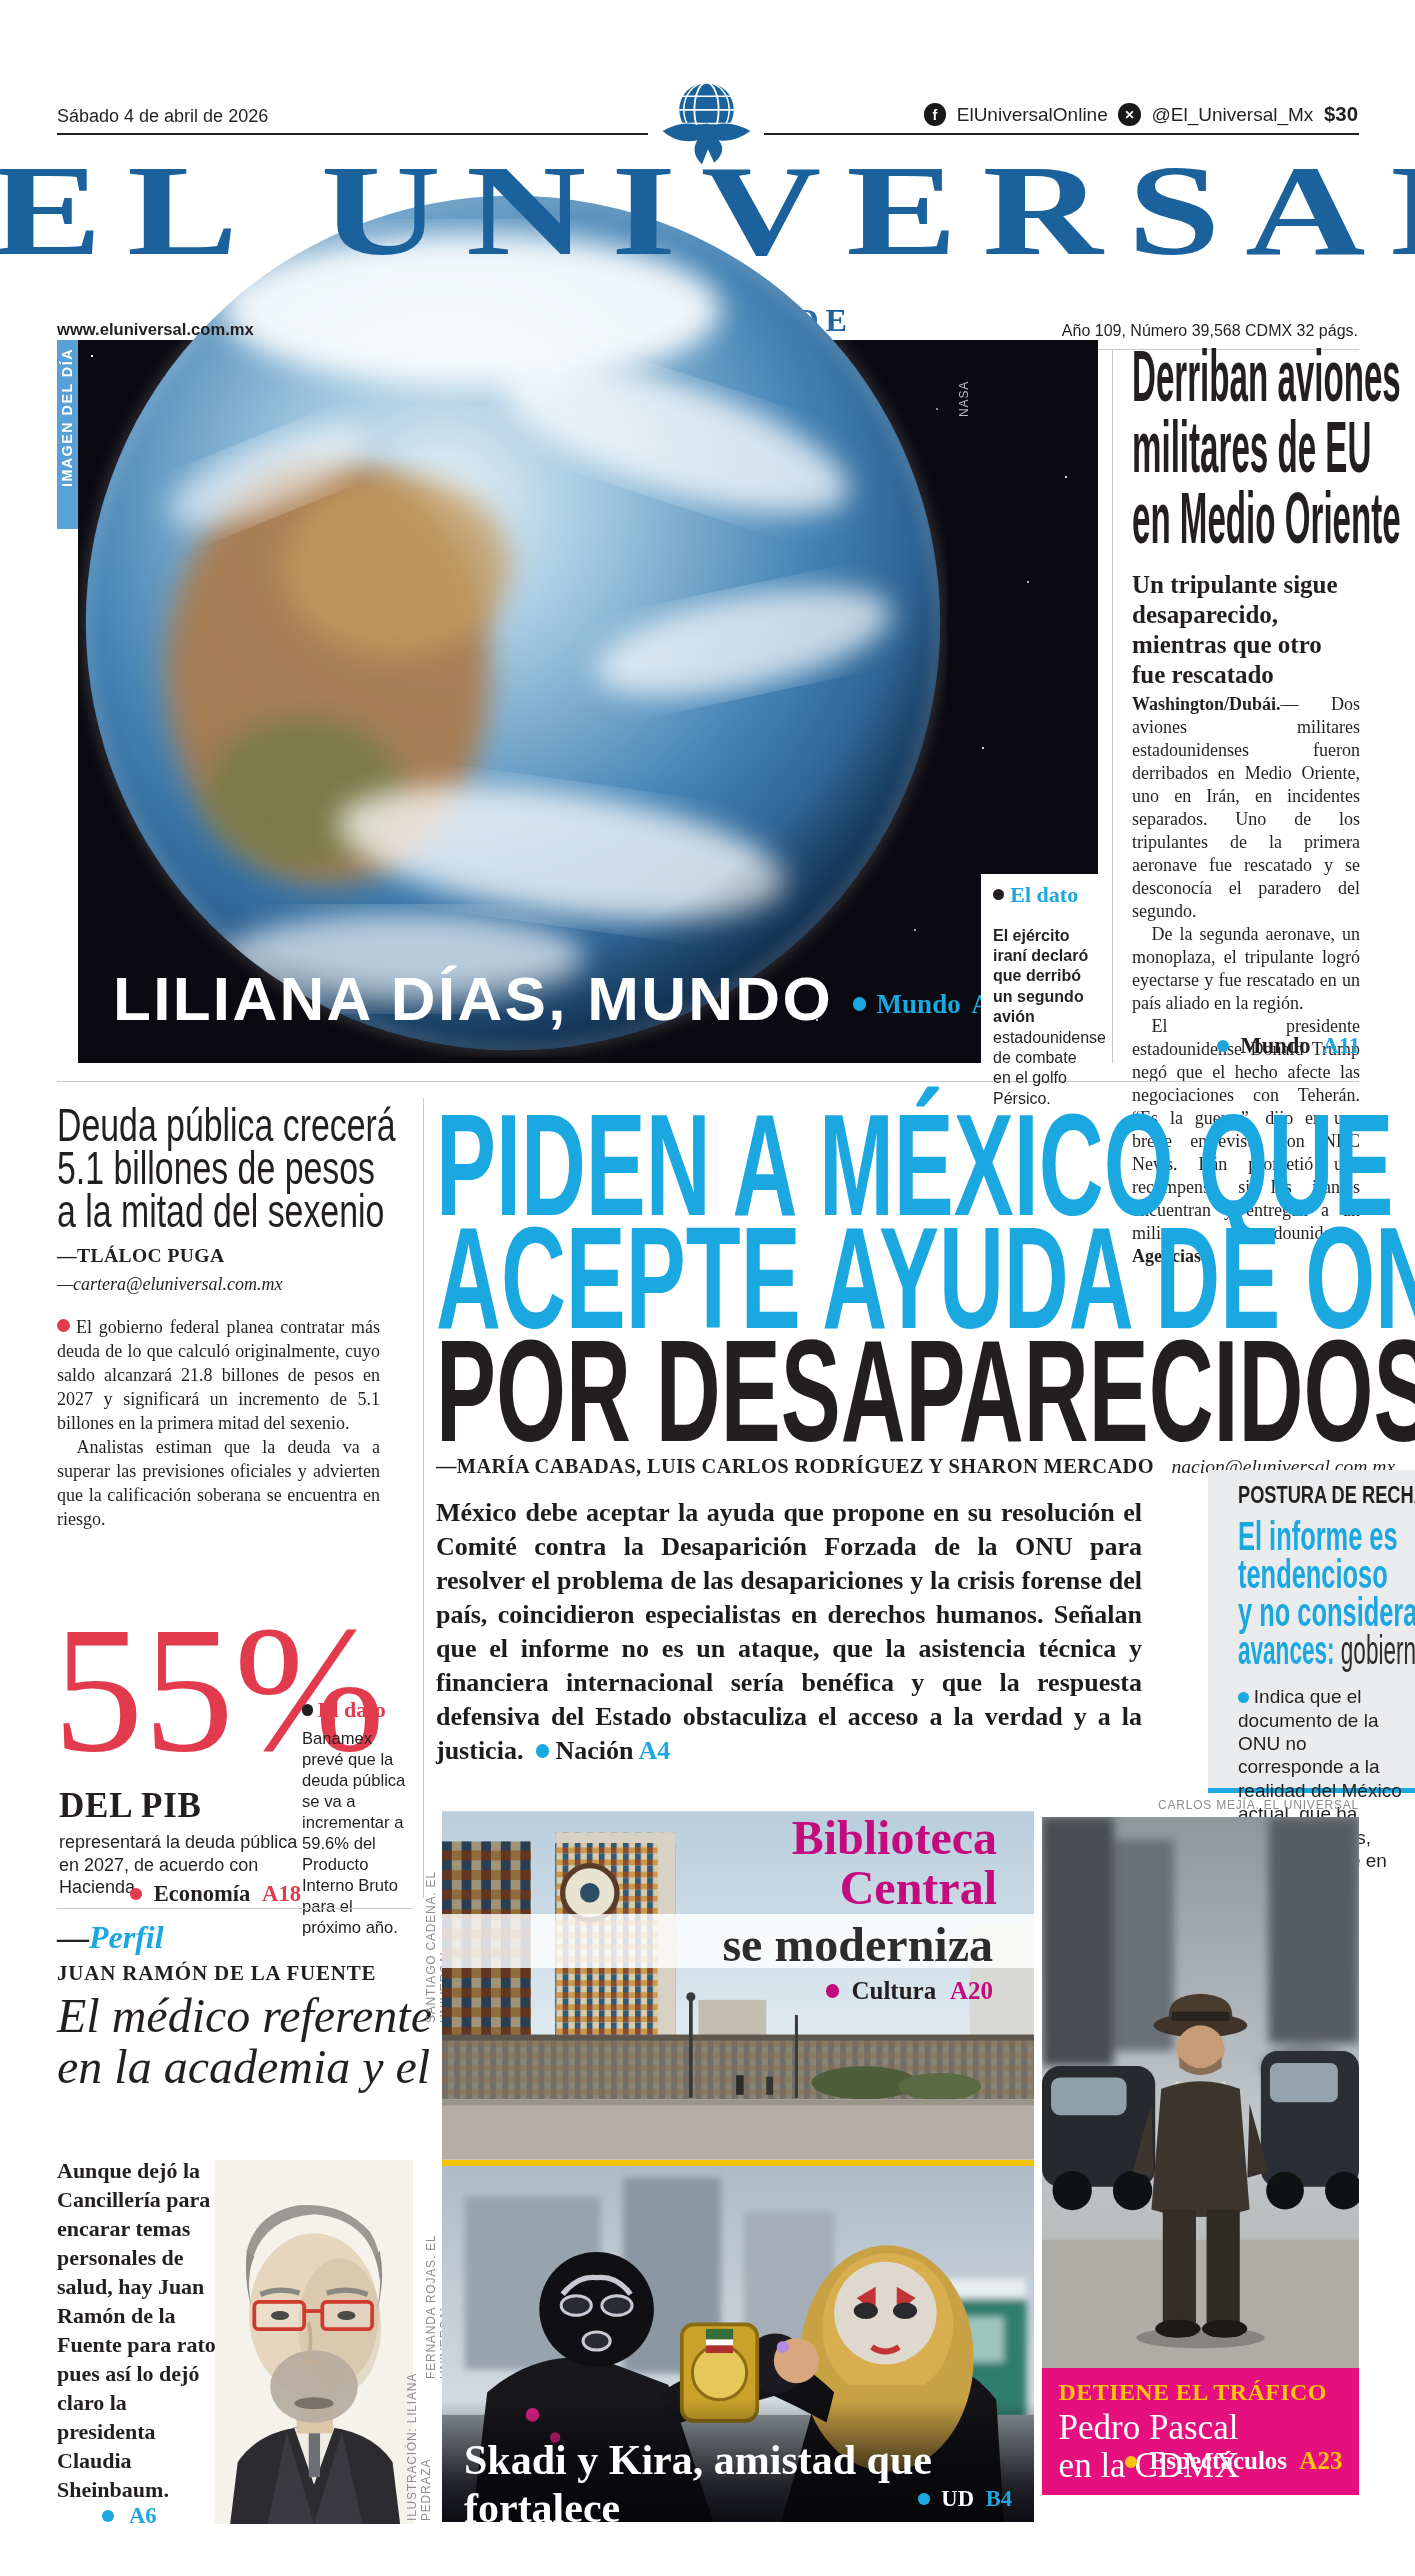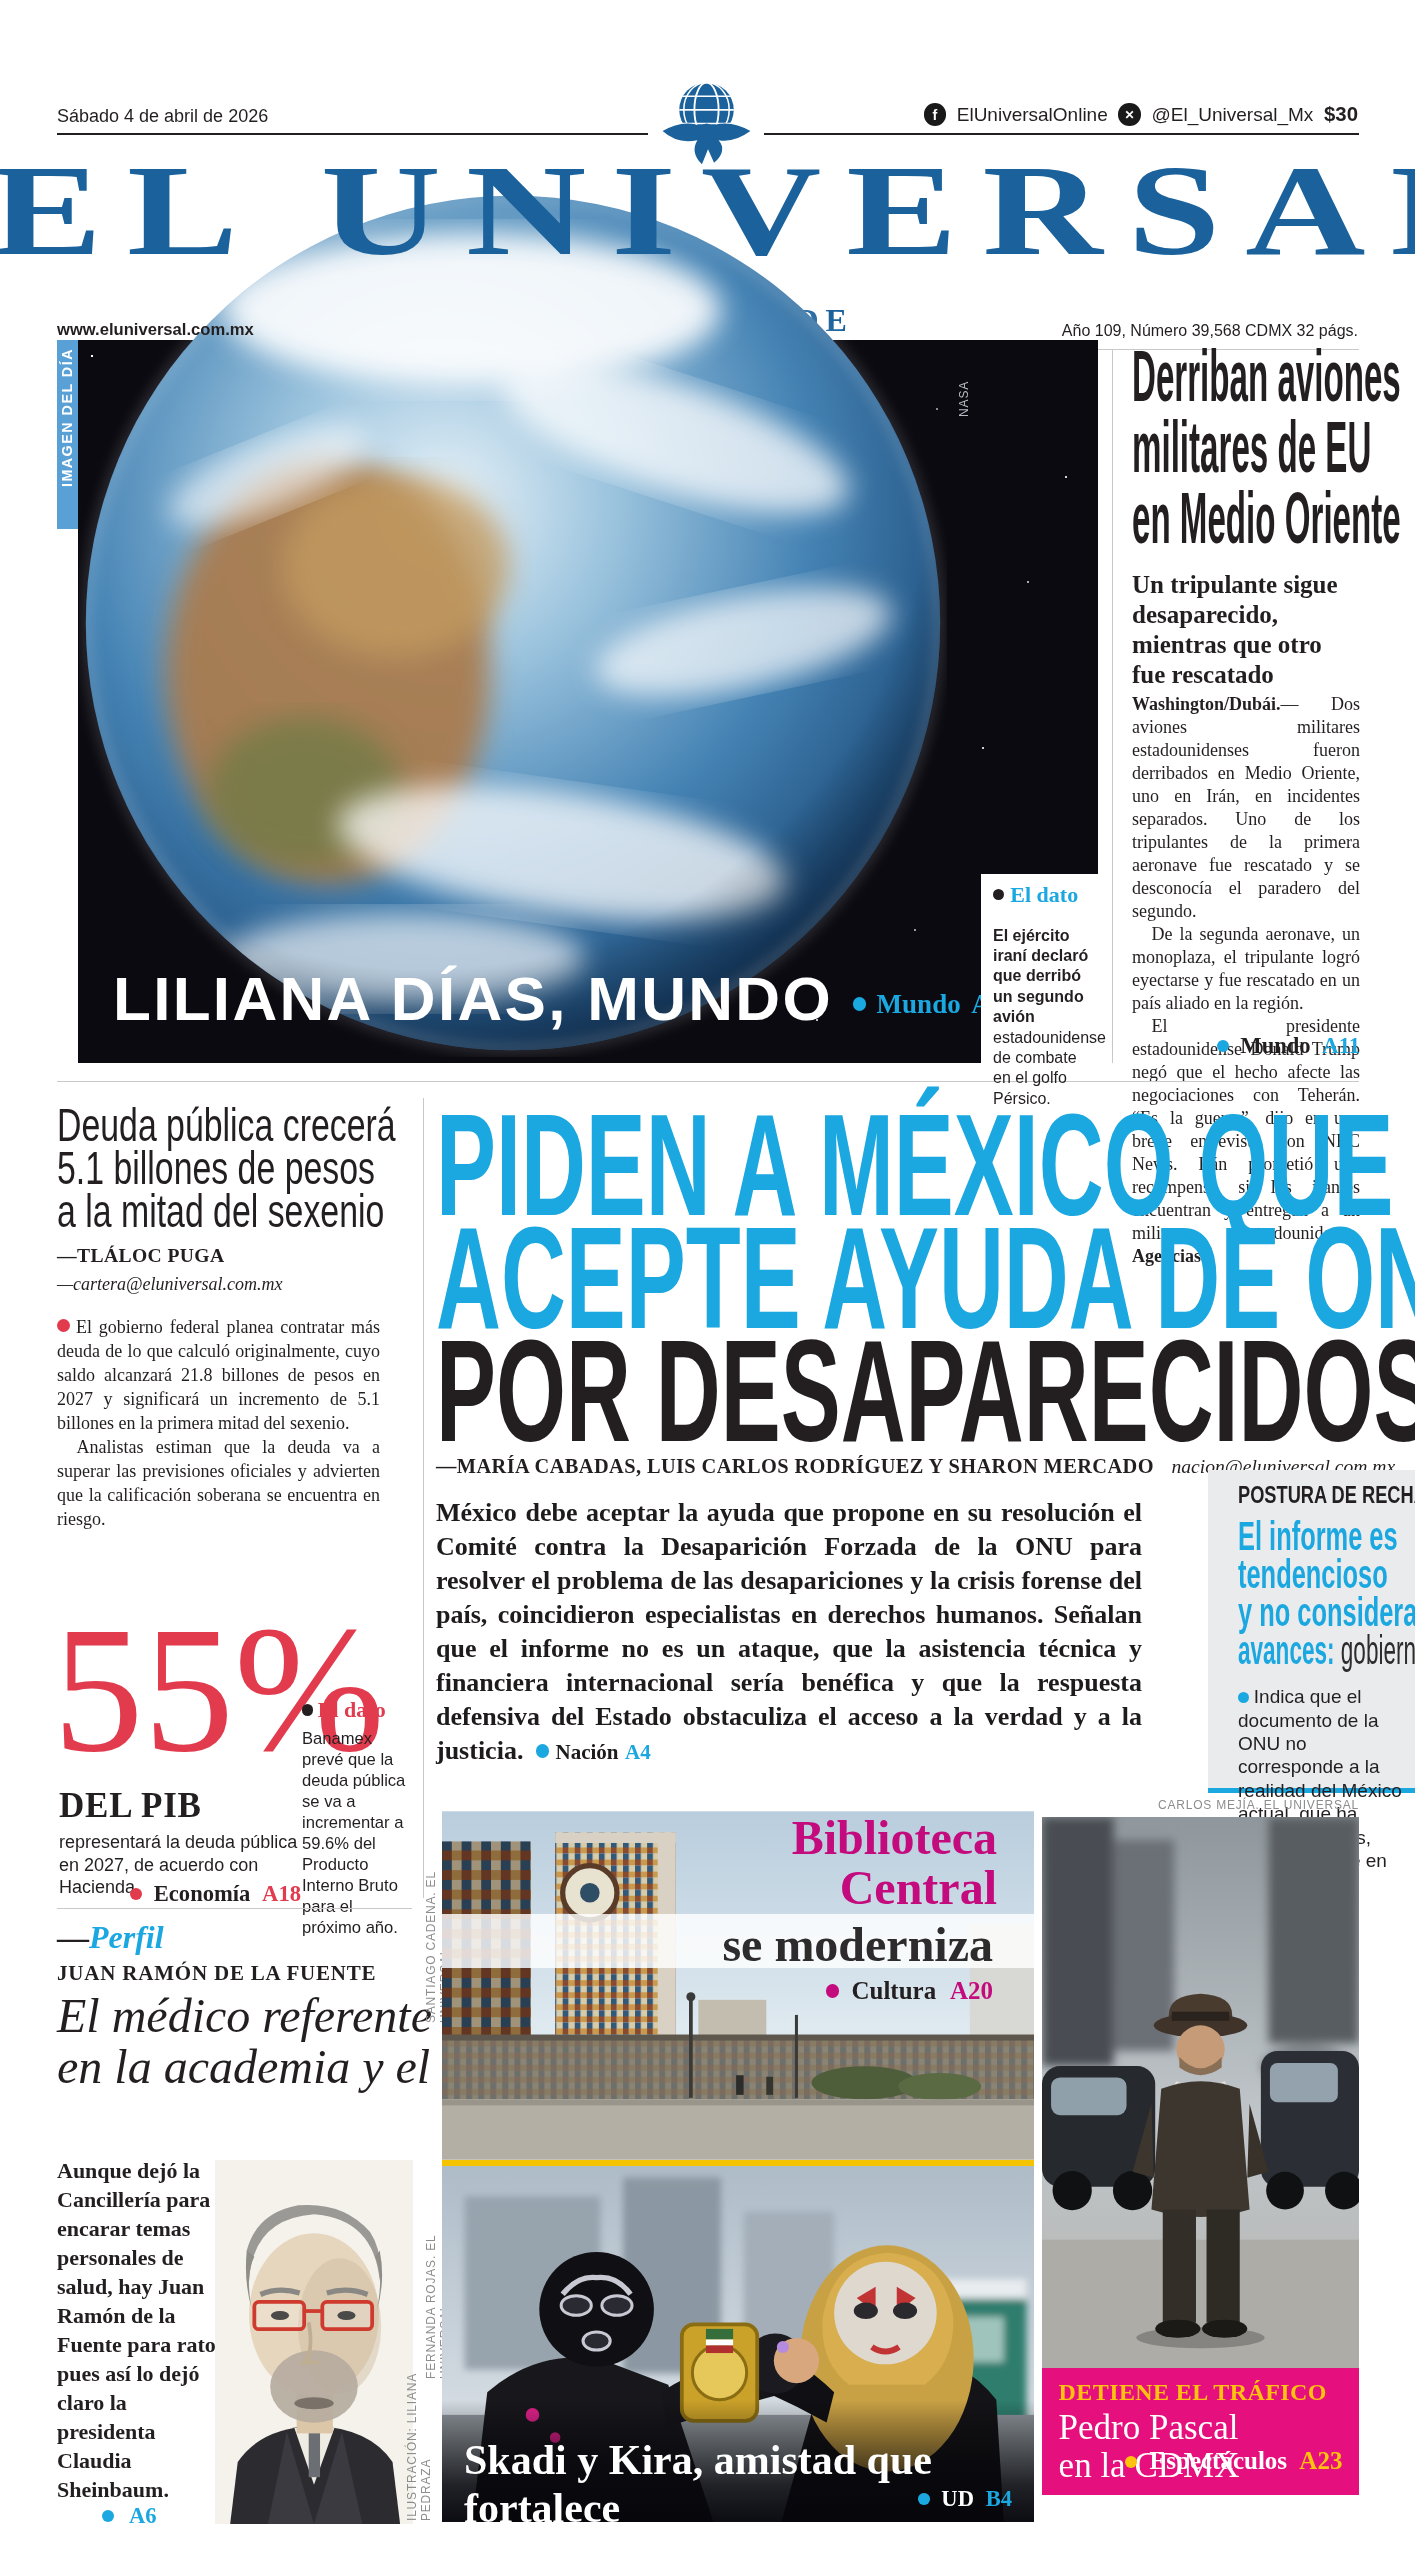--- a/index.html
+++ b/index.html
@@ -59,21 +59,21 @@
   .wa-body{top:693px;font-size:18px;line-height:23px;width:228px;}
   .wa-body p{margin:0;}
   .wa-body p+p{text-indent:19.6px;}
   .wa-foot{top:1033px;width:228px;text-align:right;font-weight:bold;font-size:22.6px;}
   
   .mh{left:436px;font-family:"Liberation Sans",sans-serif;font-weight:bold;font-size:145px;line-height:1;}
   .mh .cx{transform:scaleX(.62);}
   .byline-main{left:436px;top:1455px;font-weight:bold;font-size:20.4px;letter-spacing:0.4px;}
   .byline-main .email{font-weight:normal;font-style:italic;font-size:19.6px;letter-spacing:0;margin-left:12px;}
   .lead{left:436px;top:1496px;width:706px;font-weight:bold;font-size:26px;line-height:34px;color:#1e1b1c;}
-  .lead .sec{font-size:21px;}
+  .lead .sec{font-size:26px;}
   
   .postura{left:1208px;top:1470px;width:234px;height:323px;background:#e9ebed;border-bottom:5.3px solid #1ba7e0;
            box-sizing:border-box;padding:12px 30px;}
   .postura .kick{font-family:"Liberation Sans",sans-serif;font-size:23.4px;font-weight:bold;}
   .postura .kick .cx{transform:scaleX(.78);}
   .postura .hl{font-family:"Liberation Sans",sans-serif;font-weight:bold;font-size:41px;line-height:38px;
                color:#1ba7e0;margin-top:7.5px;}
   .postura .hl .cx{transform:scaleX(.62);}
   .postura .hl .gob{color:#2e2b2c;font-weight:normal;}
   .postura .body{font-family:"Liberation Sans",sans-serif;font-size:19px;line-height:23.4px;margin-top:16.6px;}

